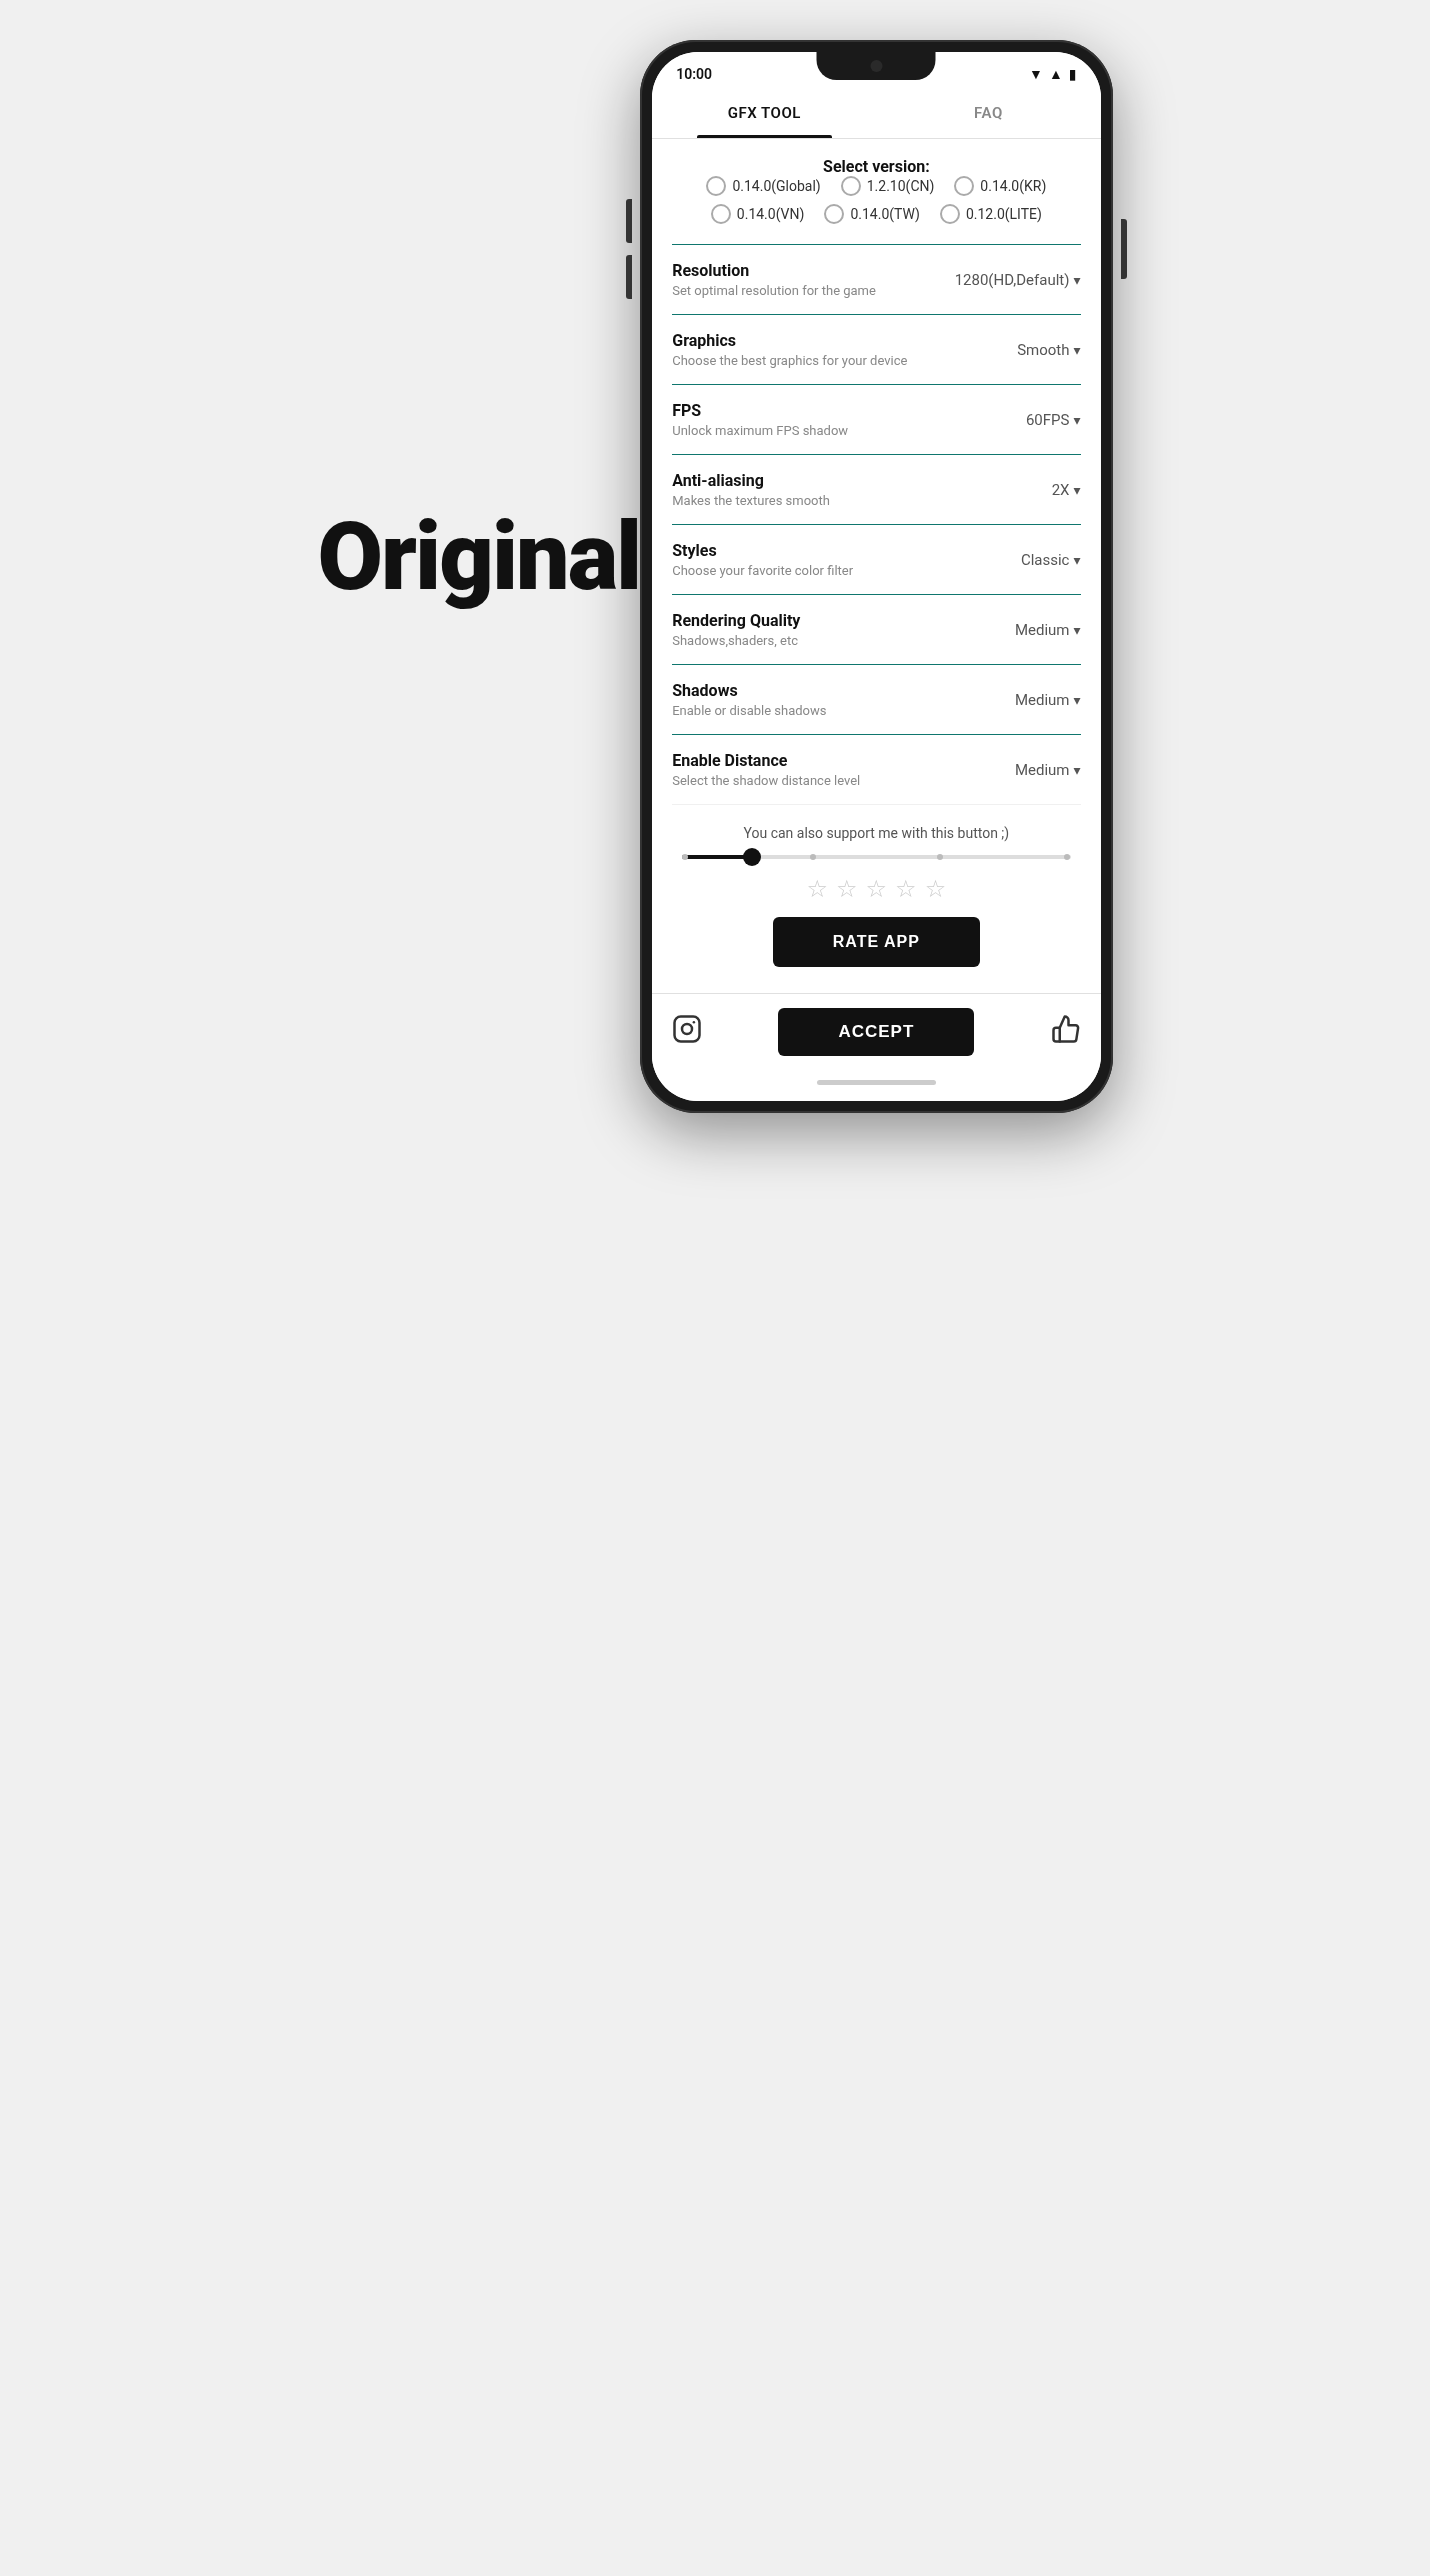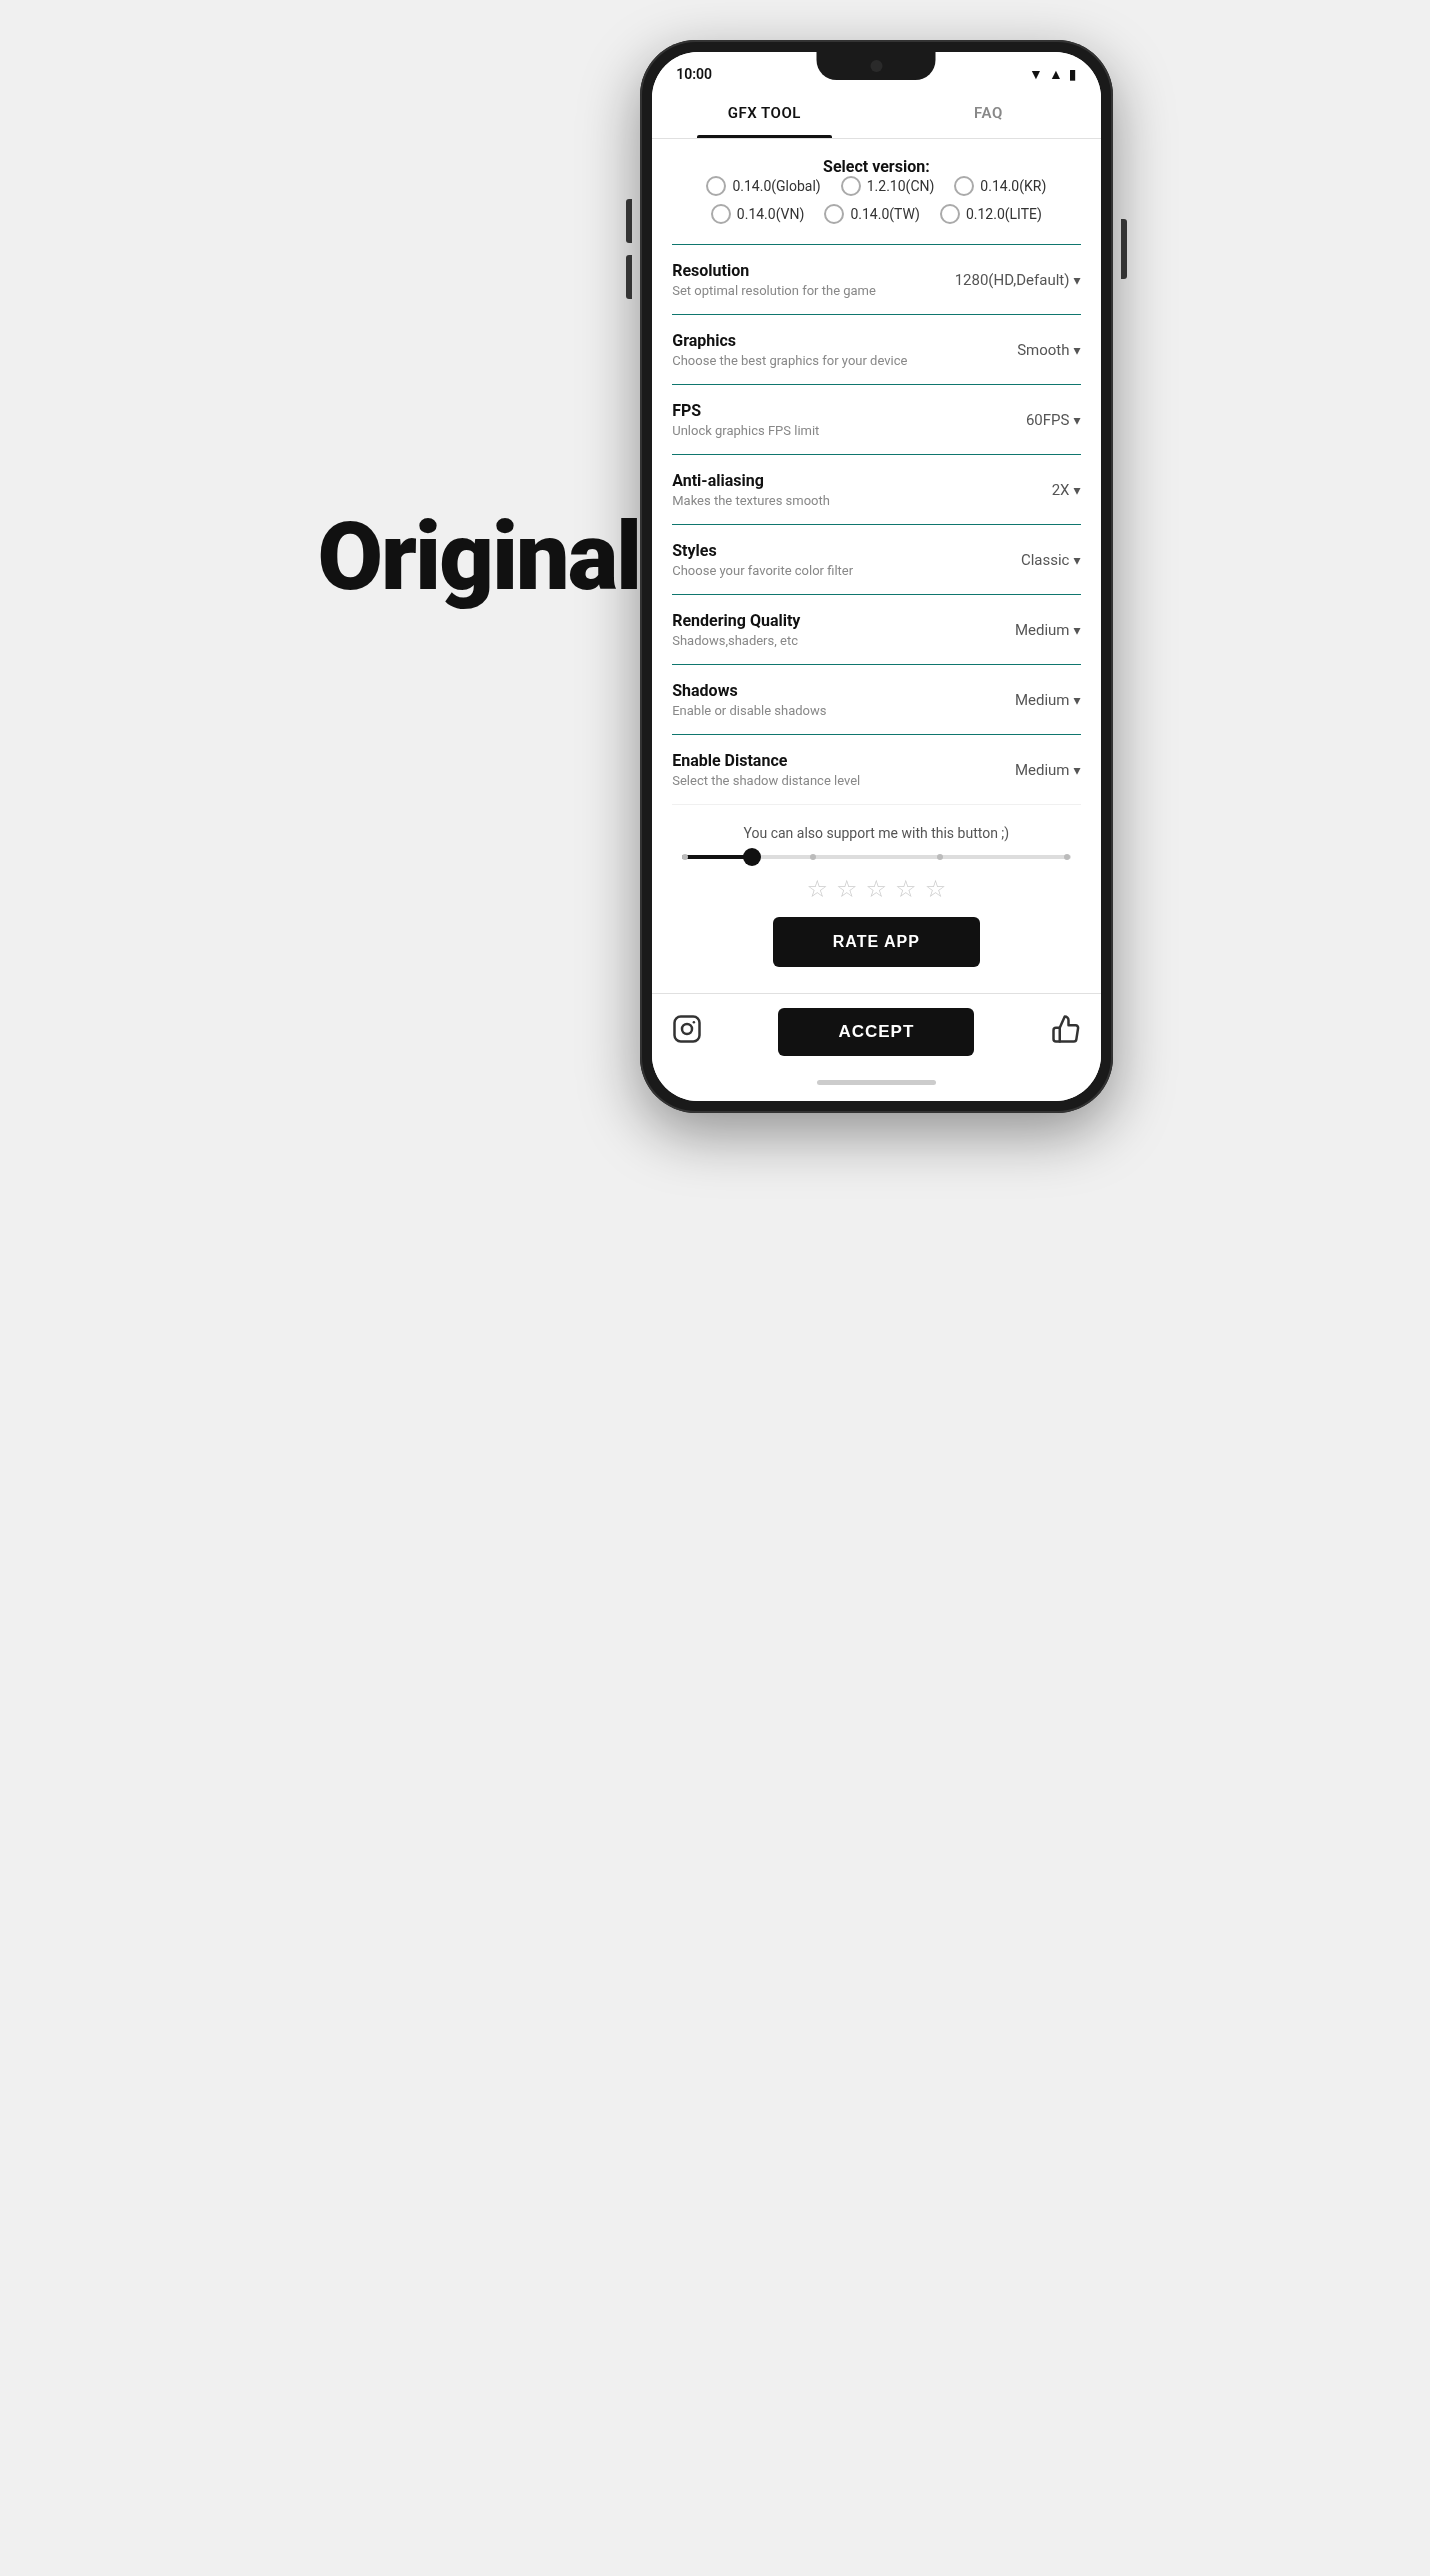--- a/index.html
+++ b/index.html
@@ -423,21 +423,21 @@
           </div>
           <div class="setting-right">
             <span class="setting-value">Smooth</span>
             <span class="chevron-down">▾</span>
           </div>
         </div>
 
         <div class="setting-row">
           <div class="setting-left">
             <div class="setting-label">FPS</div>
-            <div class="setting-desc">Unlock graphics FPS limit</div>
+            <div class="setting-desc">Unlock maximum FPS shadow</div>
           </div>
           <div class="setting-right">
             <span class="setting-value">60FPS</span>
             <span class="chevron-down">▾</span>
           </div>
         </div>
 
         <div class="setting-row">
           <div class="setting-left">
             <div class="setting-label">Anti-aliasing</div>

